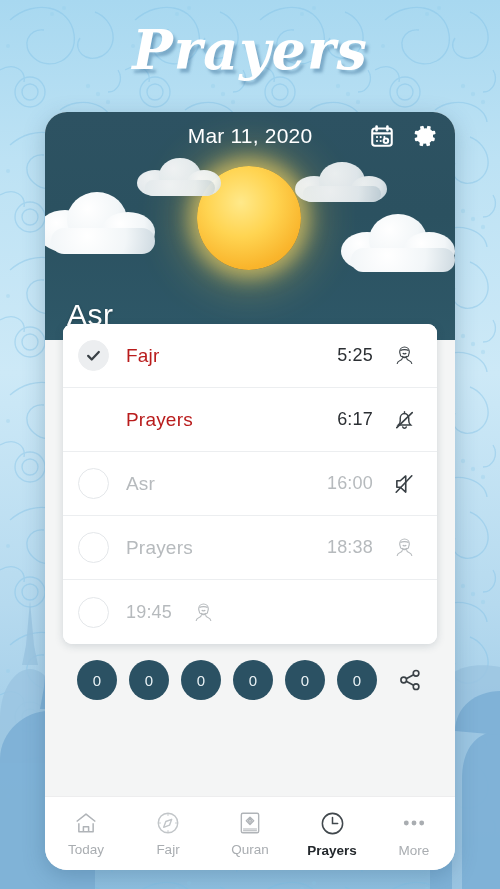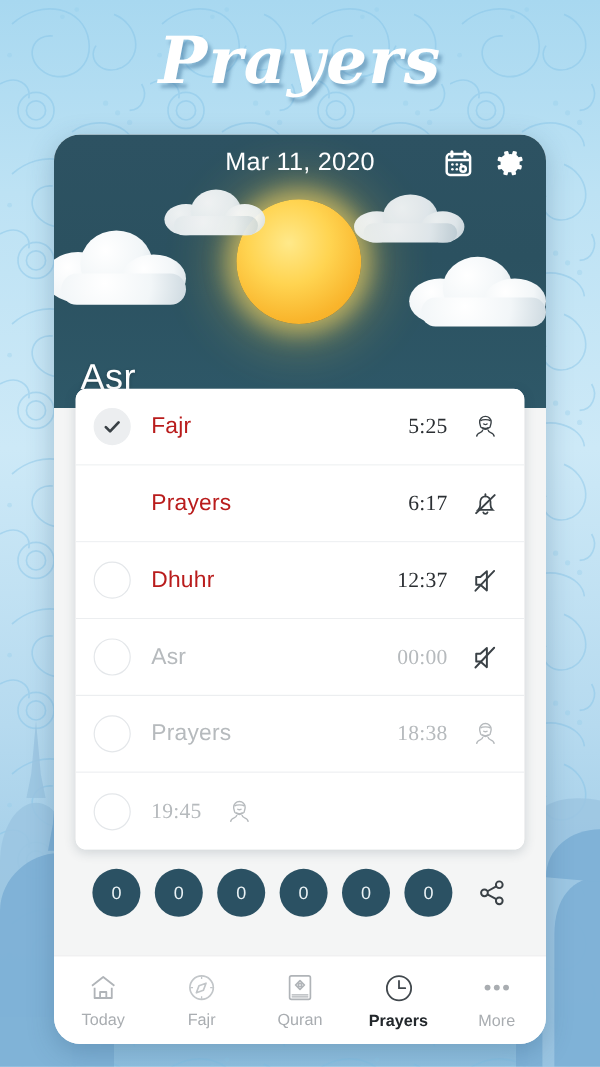--- a/index.html
+++ b/index.html
@@ -136,21 +136,21 @@
   }
   .circle.checked {
     background: #eceef0;
     border-color: #eceef0;
     display: flex; align-items: center; justify-content: center;
   }
   .circle.blank { background: transparent; }
   .circle.none { border: none; background: none; }
 
   .prayer-name { flex: 1; font-size: 19px; color: #b91c1c; letter-spacing: .2px; }
-  .prayer-time { font-size: 18px; color: #2b2f33; margin-right: 16px; letter-spacing: .2px; font-family: Liberation Serif, serif; }
+  .prayer-time { font-size: 18px; color: #2b2f33; margin-right: 16px; letter-spacing: .2px; }
   .prayer-row.dim .prayer-name,
   .prayer-row.dim .prayer-time { color: #b6babd; }
   .sound-slot { width: 30px; flex: 0 0 30px; display: flex; justify-content: center; line-height: 0; }
 
   
   #counters {
     display: flex;
     align-items: center;
     justify-content: center;
     gap: 12px;
@@ -325,40 +325,27 @@
         <div class="sound-slot">
           <svg width="25" height="25" viewBox="0 0 24 24" fill="none" stroke="#3a4146" stroke-width="1.4" stroke-linecap="round">
             <path d="M6.2 17.2h11.6c-1.4-1.2-1.7-2.3-1.7-4.1v-2.4c0-2.4-1.8-4.4-4.1-4.4s-4.1 2-4.1 4.4v2.4c0 1.8-.3 2.9-1.7 4.1z"></path>
             <path d="M10.3 19.2a1.8 1.8 0 0 0 3.4 0"></path>
             <path d="M12 6.3V4.6"></path>
             <path d="M4.6 19.8L19.4 5.4" stroke-width="1.6"></path>
           </svg>
         </div>
       </div>
 
-      <div class="prayer-row">
-        <div class="check-slot">
-          <div class="circle blank"></div>
-        </div>
-        <div class="prayer-name">Dhuhr</div>
-        <div class="prayer-time">12:37</div>
-        <div class="sound-slot">
-          <svg width="26" height="26" viewBox="0 0 24 24" fill="none" stroke="#3a4146" stroke-width="1.5" stroke-linejoin="round" stroke-linecap="round">
-            <path d="M13.6 4.6L8.6 9H5.4v6h3.2l5 4.4z"></path>
-            <path d="M4.8 19.6L19.2 4.4"></path>
-          </svg>
-        </div>
-      </div>
 
       <div class="prayer-row dim">
         <div class="check-slot">
           <div class="circle blank"></div>
         </div>
         <div class="prayer-name">Asr</div>
-        <div class="prayer-time">00:00</div>
+        <div class="prayer-time">16:00</div>
         <div class="sound-slot">
           <svg width="26" height="26" viewBox="0 0 24 24" fill="none" stroke="#3a4146" stroke-width="1.5" stroke-linejoin="round" stroke-linecap="round">
             <path d="M13.6 4.6L8.6 9H5.4v6h3.2l5 4.4z"></path>
             <path d="M4.8 19.6L19.2 4.4"></path>
           </svg>
         </div>
       </div>
 
       <div class="prayer-row dim">
         <div class="check-slot">

